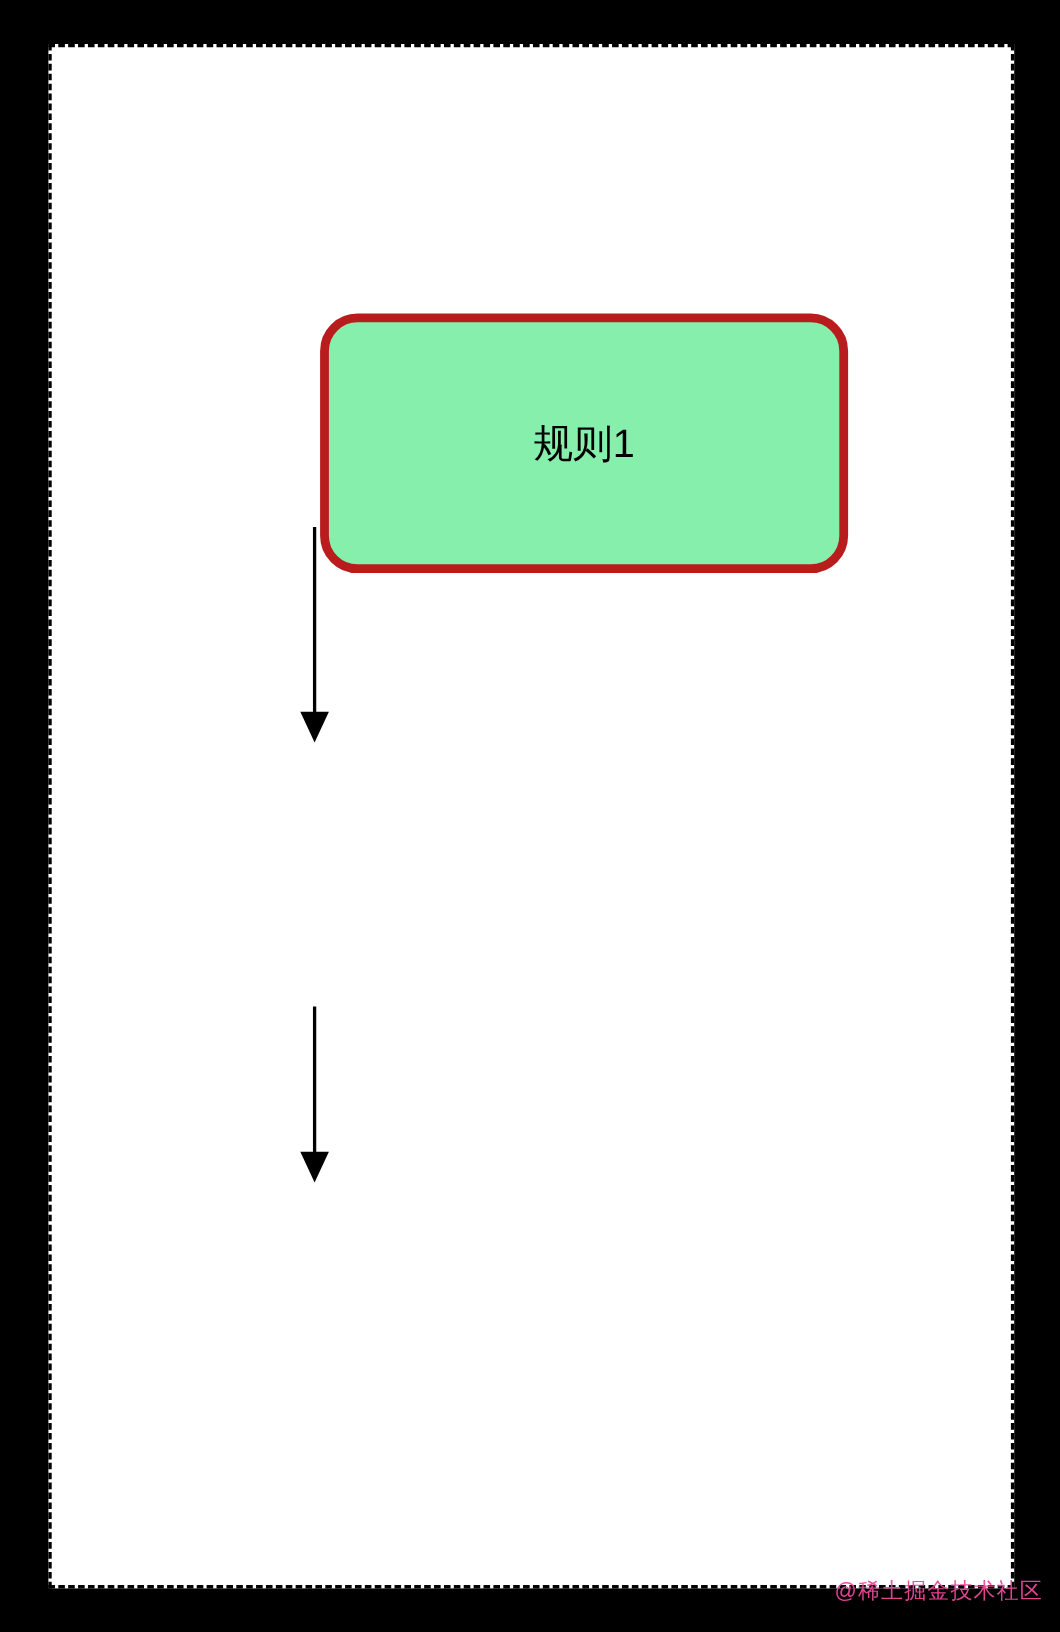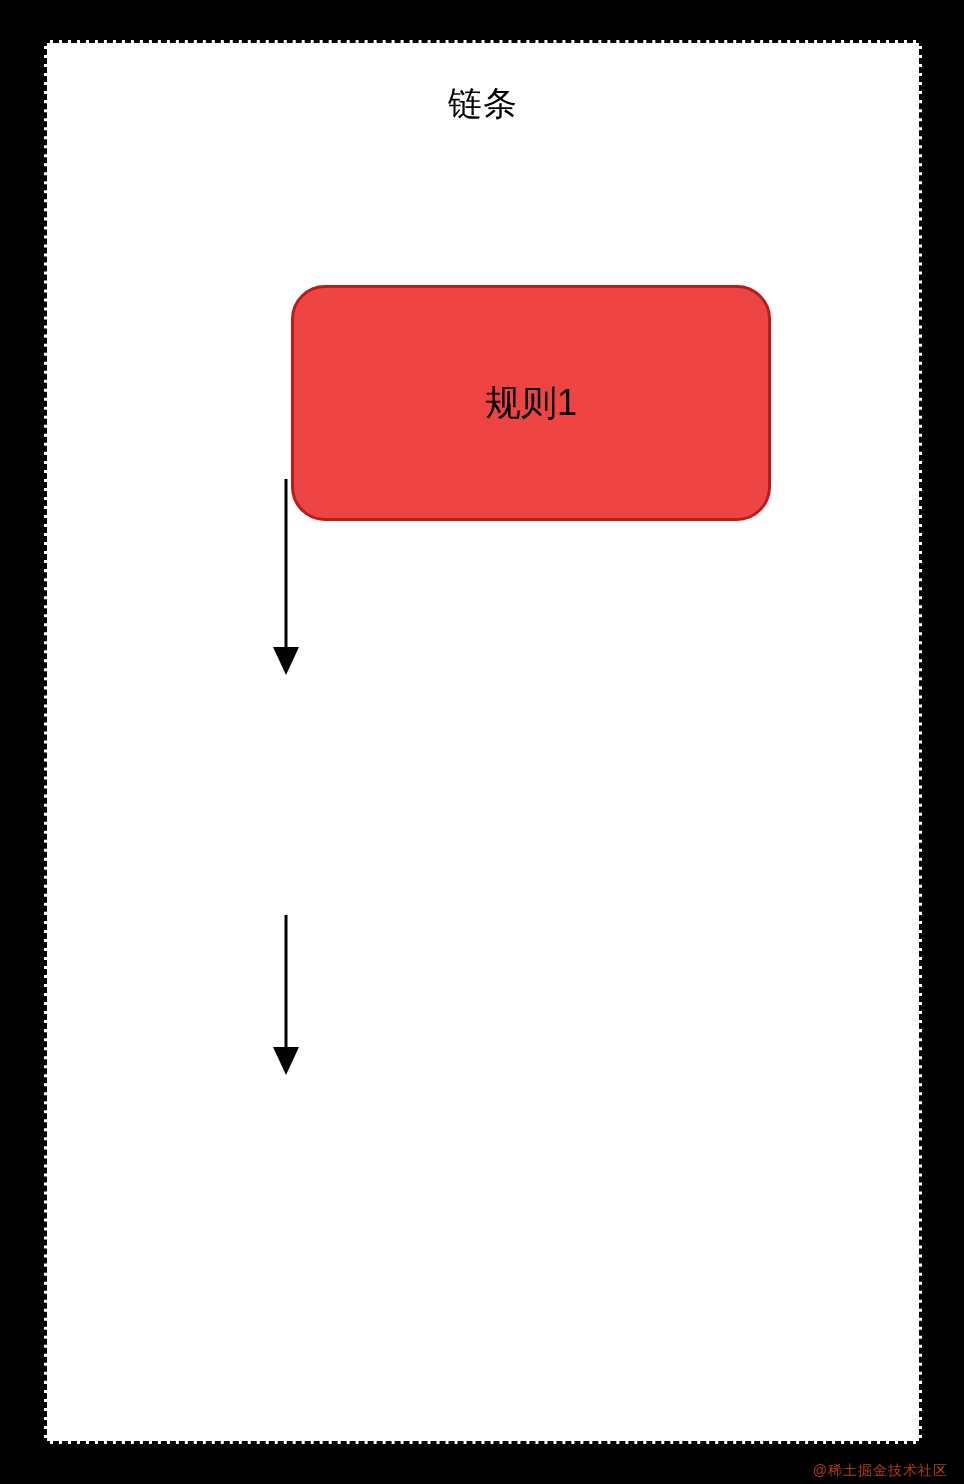--- a/index.html
+++ b/index.html
@@ -37,22 +37,22 @@
     width: 100%;
     text-align: center;
     font-size: 34px;
     color: #000000;
     line-height: 1.2;
     letter-spacing: 1px;
   }
   .node {
     position: absolute;
     box-sizing: border-box;
-    background: #ef4444;
-    border: 3px solid #b91c1c;
+    background: #86efac;
+    border: 8px solid #b91c1c;
     border-radius: 34px;
     display: flex;
     align-items: center;
     justify-content: center;
     font-size: 36px;
     color: #000000;
   }
   #node-0 { left: 244px; top: 242px; width: 480px; height: 236px; }
   #node-1 { left: 244px; top: 682px; width: 480px; height: 232px; }
   #node-2 { left: 248px; top: 1084px; width: 476px; height: 232px; }
@@ -61,35 +61,34 @@
     position: absolute;
     left: 0;
     top: 0;
     width: 964px;
     height: 1484px;
     pointer-events: none;
   }
   .watermark {
     position: absolute;
     right: 16px;
-    bottom: 4px;
-    font-size: 14px;
-    color: #c2410c;
+    bottom: 24px;
+    font-size: 20px;
+    color: #ec4899;
     opacity: 0.95;
     letter-spacing: 1px;
   }
 </style>
 </head>
 <body>
 
 <div class="canvas">
 
   <div class="subgraph">
 
-    <div class="subgraph-title">链条</div>
 
     <svg class="edge-svg" viewBox="0 0 878 1404" width="878" height="1404" style="width:878px;height:1404px;">
       <g stroke="#000000" stroke-width="3" fill="none">
         <line x1="239" y1="436" x2="239" y2="610"></line>
         <line x1="239" y1="872" x2="239" y2="1010"></line>
       </g>
       <polygon points="239,632 226,604 252,604" fill="#000000"></polygon>
       <polygon points="239,1032 226,1004 252,1004" fill="#000000"></polygon>
     </svg>
 

